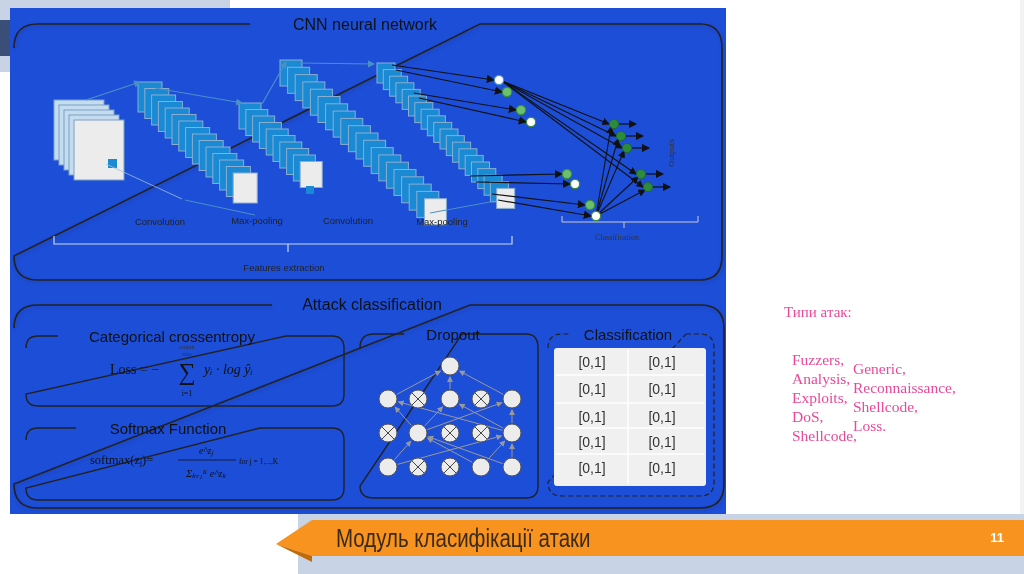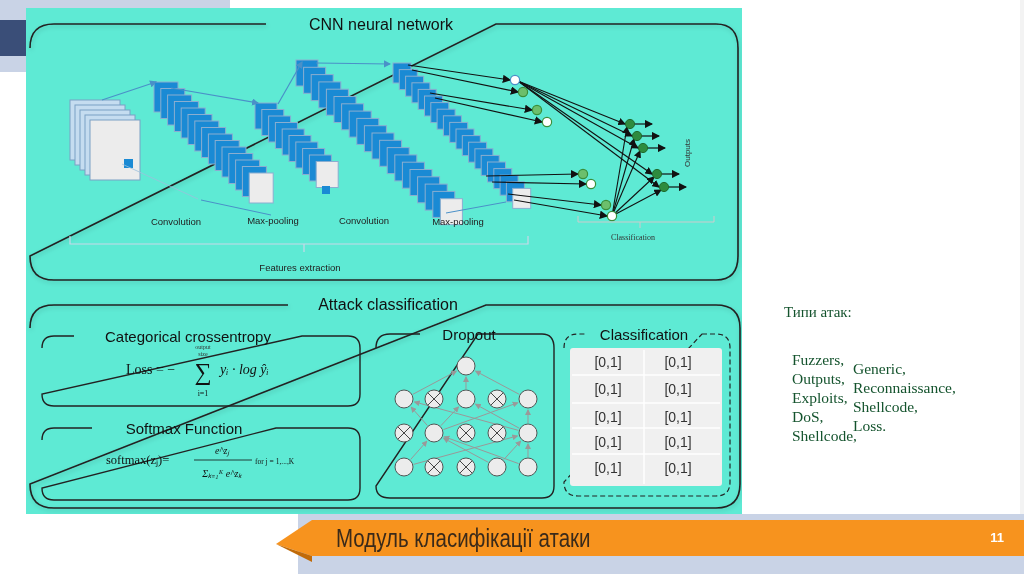--- a/index.html
+++ b/index.html
@@ -1,21 +1,21 @@
 <!DOCTYPE html>
 <html><head>
 <meta charset="utf-8">
 <style>
   html,body{margin:0;padding:0;}
   body{width:1024px;height:574px;position:relative;overflow:hidden;background:#ffffff;font-family:"Liberation Sans",sans-serif;}
   .deco-top-light{position:absolute;left:0;top:0;width:230px;height:72px;background:#c9d3e6;}
   .deco-top-dark{position:absolute;left:0;top:20px;width:26px;height:36px;background:#3a4e78;}
-  .figure{position:absolute;left:26px;top:8px;width:716px;height:506px;background:#5eead4;}
+  .figure{position:absolute;left:10px;top:8px;width:716px;height:506px;background:#1d4ed8;}
   svg{position:absolute;left:0;top:0;}
-  .attack-types{position:absolute;font-family:"Liberation Serif",serif;color:#14532d;}
+  .attack-types{position:absolute;font-family:"Liberation Serif",serif;color:#ec4899;}
   .types-title{left:784px;top:304px;font-size:15px;}
   .col{font-size:15.5px;line-height:19px;}
   .col1{left:772px;top:350px;margin-left:20px;}
   .col2{left:853px;top:359px;}
   .col div{white-space:nowrap;}
   .footer-bg{position:absolute;left:298px;top:514px;width:726px;height:60px;background:#c9d3e6;}
   .footer-bar{position:absolute;left:312px;top:520px;width:712px;height:36px;background:#f7931e;}
   .footer-title{position:absolute;left:336px;top:520px;height:36px;line-height:36px;font-family:"Liberation Sans",sans-serif;font-size:25px;color:#3a2a1a;transform:scaleX(0.82);transform-origin:left center;letter-spacing:0px;}
   .footer-num{position:absolute;right:20px;top:520px;height:24px;line-height:36px;font-size:13px;font-weight:bold;color:#fff;}
   .right-strip{position:absolute;right:0;top:0;width:4px;height:574px;background:#f3f3f3;}
@@ -318,21 +318,21 @@
             <line x1="618" y1="342" x2="618" y2="476" stroke="#fff" stroke-width="1.5"></line>
           </g>
       </g>
     </g>
   </svg>
 </div>
 
 <div class="attack-types types-title">Типи атак:</div>
 <div class="attack-types col col1" id="col1">
     <div>Fuzzers,</div>
-    <div>Outputs,</div>
+    <div>Analysis,</div>
     <div>Exploits,</div>
     <div> DoS,</div>
     <div>Shellcode,</div>
   </div>
 <div class="attack-types col col2" id="col2">
     <div>Generic,</div>
     <div>Reconnaissance,</div>
     <div>Shellcode,</div>
     <div>Loss.</div>
   </div>

